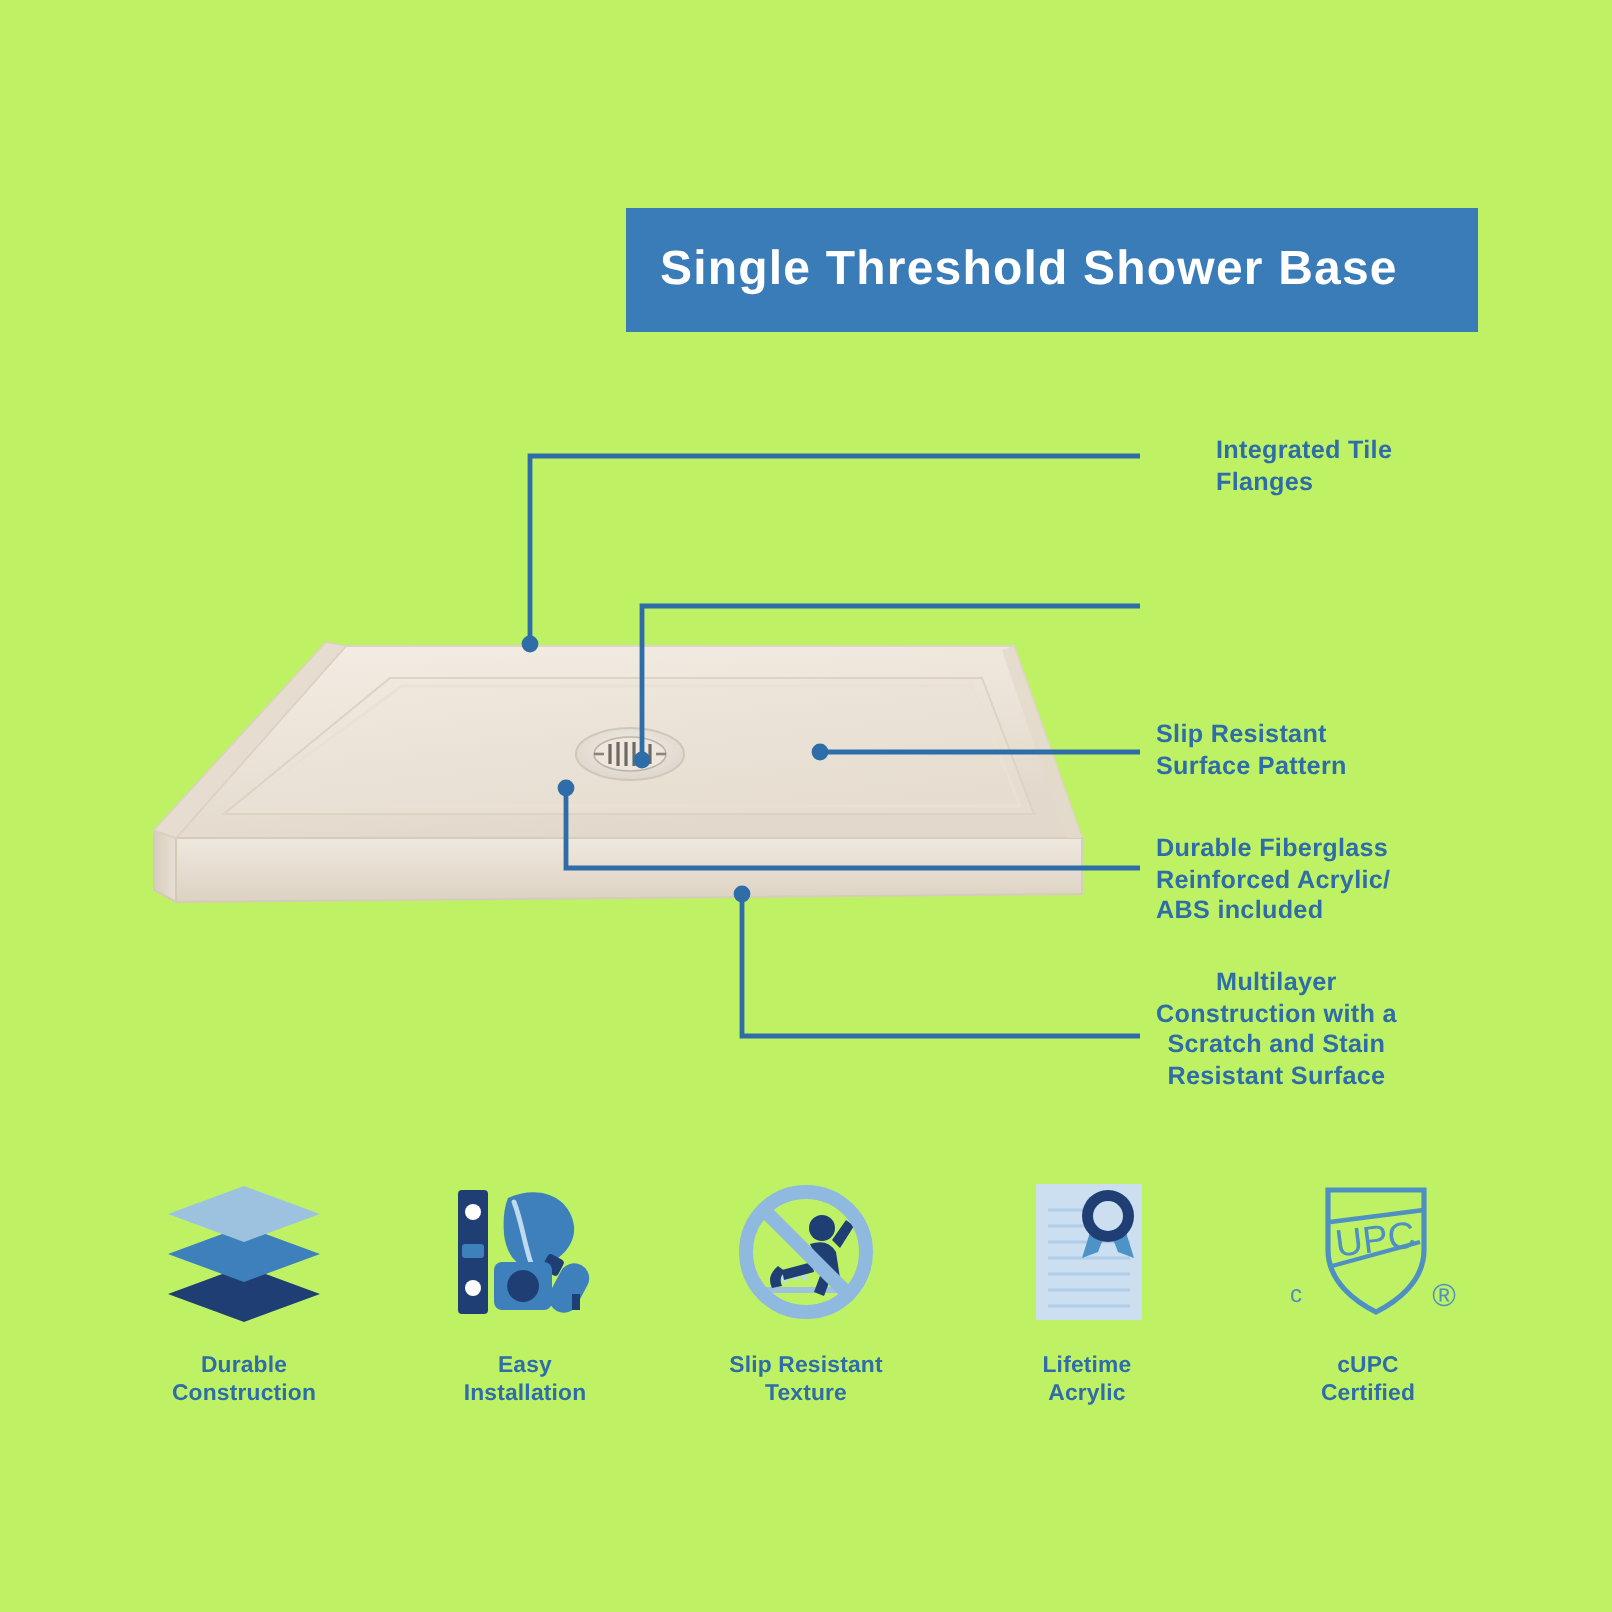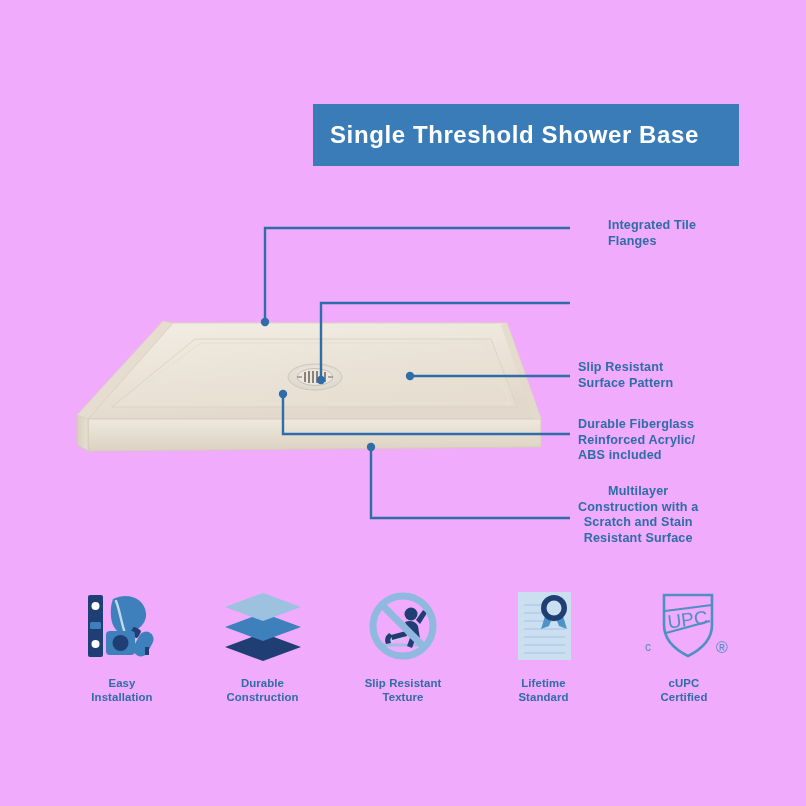--- a/index.html
+++ b/index.html
@@ -4,21 +4,21 @@
 <style>
   html, body {
     margin: 0;
     padding: 0;
     background: #ffffff;
   }
   #page {
     position: relative;
     width: 806px;
     height: 806px;
-    background: #f0abfc;
+    background: #bef264;
     overflow: hidden;
     font-family: "Liberation Sans", sans-serif;
   }
 
   
   #title-banner {
     position: absolute;
     left: 313px;
     top: 104px;
     width: 426px;
@@ -203,52 +203,52 @@
   <div class="callout" id="callout-4">Multilayer
 Construction with a
 Scratch and Stain
 Resistant Surface</div>
 
   <div id="features">
 
     <div class="feature">
       <div class="feature-icon">
         <svg width="84" height="74" viewBox="0 0 84 74">
+          <polygon points="42,44 80,58 42,72 4,58" fill="#1F3F74"></polygon>
+          <polygon points="42,24 80,38 42,52 4,38" fill="#3E80BC"></polygon>
+          <polygon points="42,4 80,18 42,32 4,18" fill="#9CC2E0"></polygon>
+        </svg>
+      </div>
+      <div class="feature-label">Durable
+Construction</div>
+    </div>
+
+    <div class="feature">
+      <div class="feature-icon">
+        <svg width="84" height="74" viewBox="0 0 84 74">
 
           <rect x="8" y="6" width="15" height="62" rx="2" fill="#1F3F74"></rect>
           <circle cx="15.5" cy="17" r="4" fill="#ffffff"></circle>
           <circle cx="15.5" cy="55" r="4" fill="#ffffff"></circle>
           <rect x="10" y="33" width="11" height="7" rx="1.5" fill="#3E80BC"></rect>
 
           <path d="M33,10 C48,3 64,9 66,24 C67,34 58,43 46,45 C38,46 32,38 31,28 C30.4,21 31,15 33,10 Z" fill="#3E80BC"></path>
           <path d="M36,12 C40,22 41,33 45,44" fill="none" stroke="#BFD9EE" stroke-width="2.4" stroke-linecap="round"></path>
 
           <rect x="56" y="42" width="15" height="26" rx="7.5" fill="#3E80BC" transform="rotate(28 63.5 55)"></rect>
           <rect x="51" y="39" width="9" height="9" rx="2" fill="#1F3F74" transform="rotate(28 55.5 43.5)"></rect>
 
           <rect x="26" y="42" width="29" height="24" rx="4" fill="#3E80BC"></rect>
           <circle cx="40.5" cy="54" r="8" fill="#1F3F74"></circle>
           <rect x="53" y="60" width="16" height="4" fill="#3E80BC"></rect>
           <rect x="65" y="58" width="4" height="8" fill="#1F3F74"></rect>
         </svg>
       </div>
       <div class="feature-label">Easy
 Installation</div>
-    </div>
-
-    <div class="feature">
-      <div class="feature-icon">
-        <svg width="84" height="74" viewBox="0 0 84 74">
-          <polygon points="42,44 80,58 42,72 4,58" fill="#1F3F74"></polygon>
-          <polygon points="42,24 80,38 42,52 4,38" fill="#3E80BC"></polygon>
-          <polygon points="42,4 80,18 42,32 4,18" fill="#9CC2E0"></polygon>
-        </svg>
-      </div>
-      <div class="feature-label">Durable
-Construction</div>
     </div>
 
     <div class="feature">
       <div class="feature-icon">
         <svg width="84" height="74" viewBox="0 0 84 74">
 
           <path d="M18,56 L66,56" stroke="#9CC2E0" stroke-width="3" stroke-linecap="round"></path>
           <path d="M26,52 q3,-5 6,0 M36,51 q3,-6 6,0 M50,52 q3,-5 6,0" fill="none" stroke="#BFD9EE" stroke-width="2"></path>
 
           <circle cx="50" cy="25" r="6.5" fill="#1F3F74"></circle>
@@ -281,21 +281,21 @@
           </g>
 
           <path d="M44,24 l-5,16 l8,-3 l5,-13 z" fill="#4E93C8"></path>
           <path d="M60,24 l5,16 l-8,-3 l-5,-13 z" fill="#4E93C8"></path>
 
           <circle cx="52" cy="19" r="13" fill="#1F3F74"></circle>
           <circle cx="52" cy="19" r="7.5" fill="#CBDFF1"></circle>
         </svg>
       </div>
       <div class="feature-label">Lifetime
-Standard</div>
+Acrylic</div>
     </div>
 
 
     <div class="feature">
       <div class="feature-icon">
         <svg width="92" height="74" viewBox="0 0 92 74">
           <path d="M26,6 L74,6 L74,36 C74,52 60,62 50,67 C40,62 26,52 26,36 Z" fill="none" stroke="#4E8FC4" stroke-width="2.6"></path>
           <line x1="27" y1="22" x2="74" y2="16" stroke="#4E8FC4" stroke-width="2.2"></line>
           <line x1="28" y1="44" x2="72" y2="32" stroke="#4E8FC4" stroke-width="2.2"></line>
           <text x="50" y="37" font-family="Liberation Sans, sans-serif" font-size="19" fill="#4E8FC4" text-anchor="middle" transform="rotate(-7 50 34)">UPC</text>

